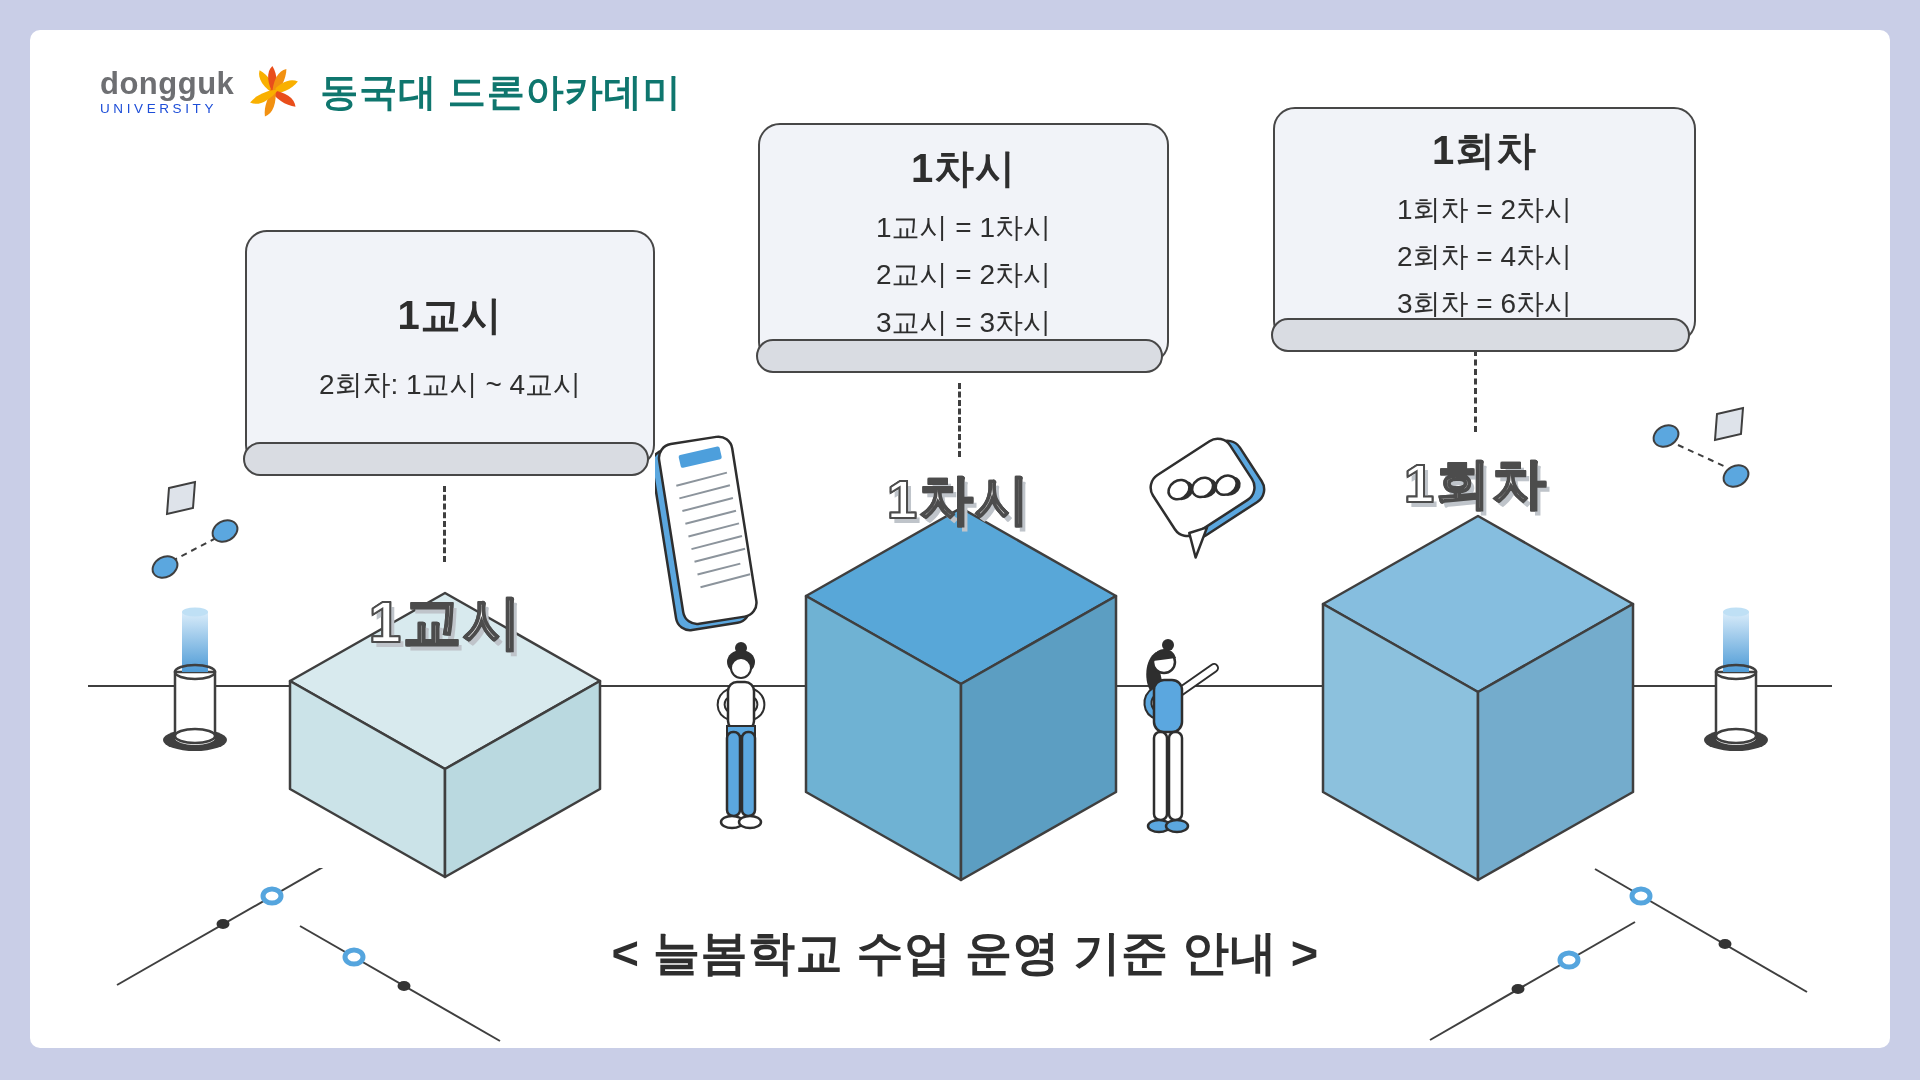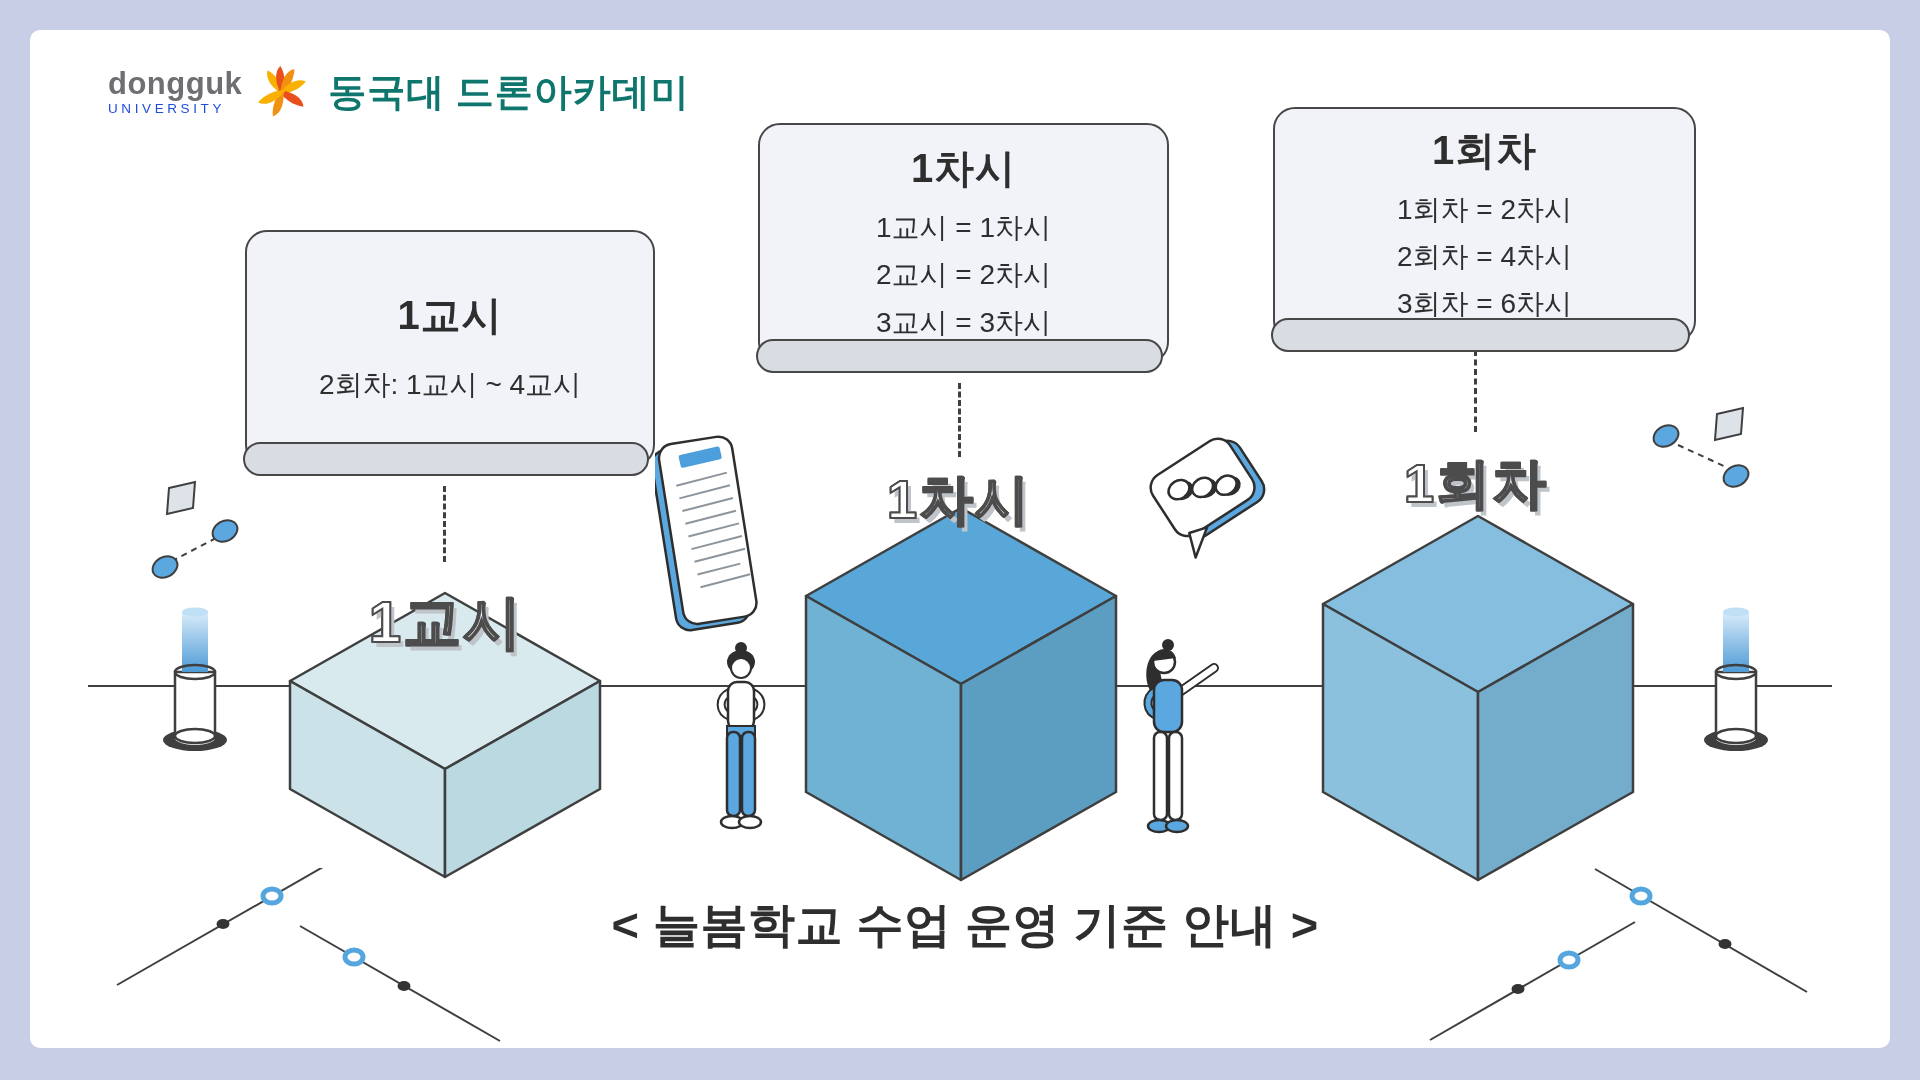--- a/index.html
+++ b/index.html
@@ -8,21 +8,21 @@
     background:#C9CEE7;
     font-family:"Liberation Sans","DejaVu Sans",sans-serif;
     color:#2E2E2E;
   }
   .frame{position:absolute;inset:0;}
   .content-bg{
     position:absolute;left:30px;top:30px;right:30px;bottom:32px;
     background:#FFFFFF;border-radius:10px;
   }
   
-  .logo-row{position:absolute;left:100px;top:64px;display:flex;align-items:center;gap:14px;margin-left:8px;}
+  .logo-row{position:absolute;left:100px;top:64px;display:flex;align-items:center;gap:14px;}
   .wordmark{display:flex;flex-direction:column;line-height:1;}
   .wordmark .wm-top{font-size:31px;font-weight:bold;color:#6E6F72;letter-spacing:.5px;}
   .wordmark .wm-bottom{font-size:13.5px;color:#1d4ed8;letter-spacing:3.6px;margin-top:3px;}
   .org-name{font-size:38px;color:#0f766e;font-weight:bold;letter-spacing:1px;margin-left:6px;font-family:Liberation Serif, serif;}
   
   .callout{
     position:absolute;background:#F1F3F8;
     border:2.5px solid #474747;border-radius:22px;
     display:flex;flex-direction:column;align-items:center;justify-content:center;
     z-index:6;
@@ -42,21 +42,21 @@
   .cube-label{
     position:absolute;z-index:4;transform:translateX(-50%);
     color:#FFFFFF;font-weight:800;letter-spacing:2px;white-space:nowrap;
     -webkit-text-stroke:2px #4C4C4C;
     text-shadow:4px 5px 0 #BFC4CA, -1px 0 0 #4C4C4C, 1px 0 0 #4C4C4C, 0 -1px 0 #4C4C4C, 0 1px 0 #4C4C4C;
   }
   .decor{position:absolute;z-index:5;}
   .behind{z-index:2;}
   
   .footer-title{
-    position:absolute;left:560px;top:894px;width:810px;text-align:center;
+    position:absolute;left:560px;top:922px;width:810px;text-align:center;
     font-size:47px;font-weight:700;color:#2E2E2E;letter-spacing:.5px;z-index:6;
   }
 </style>
 </head>
 <body>
 
 <div class="frame">
   <div class="content-bg"></div>
 
   <div class="logo-row">

